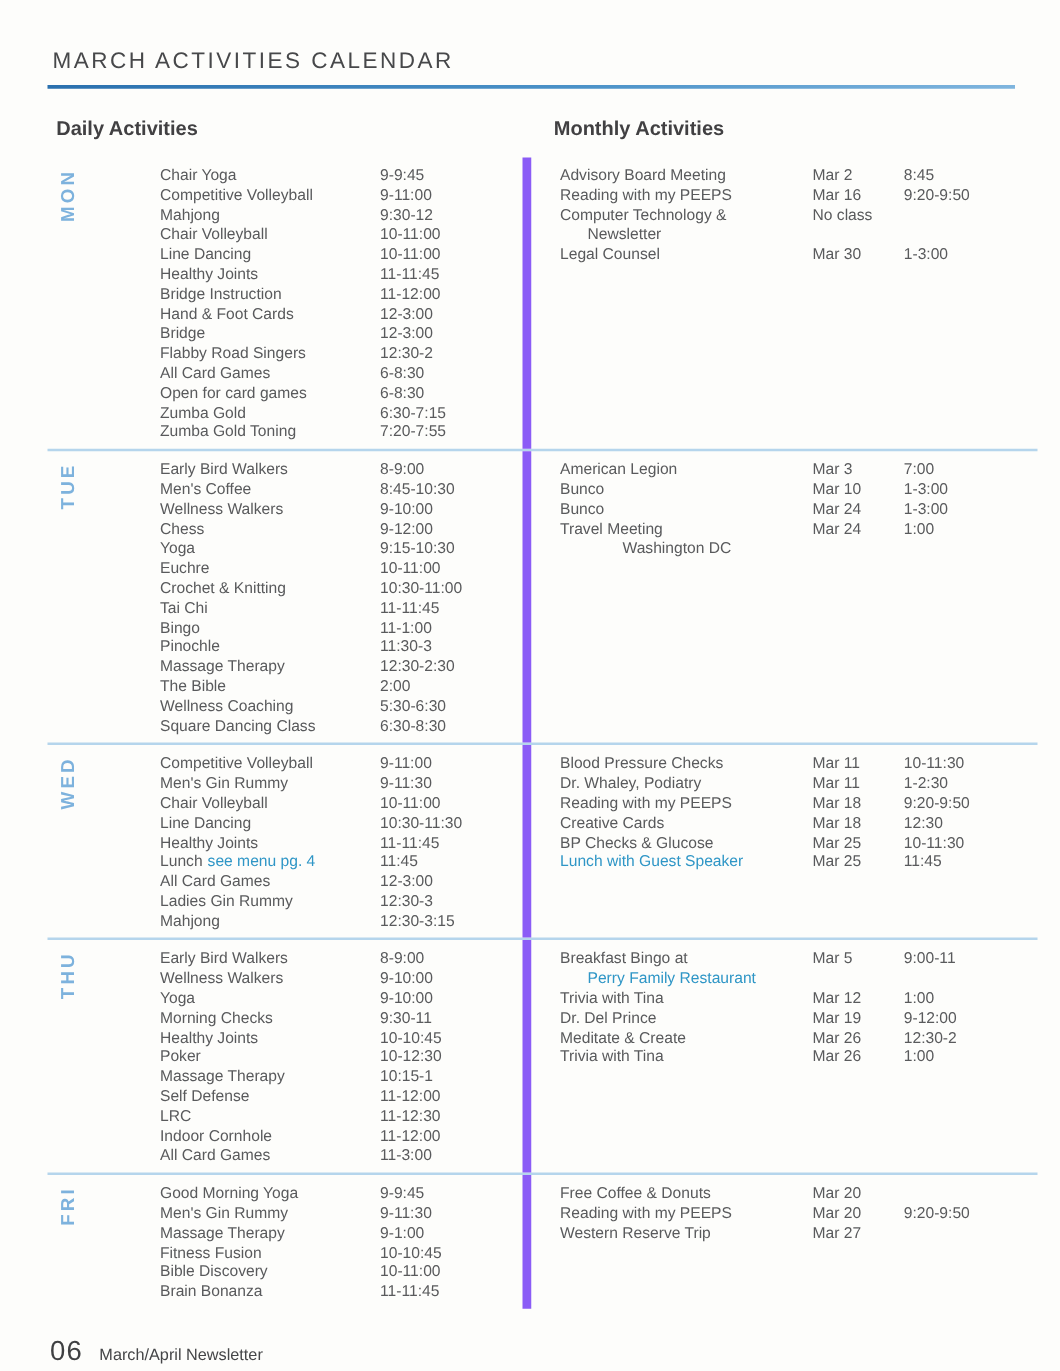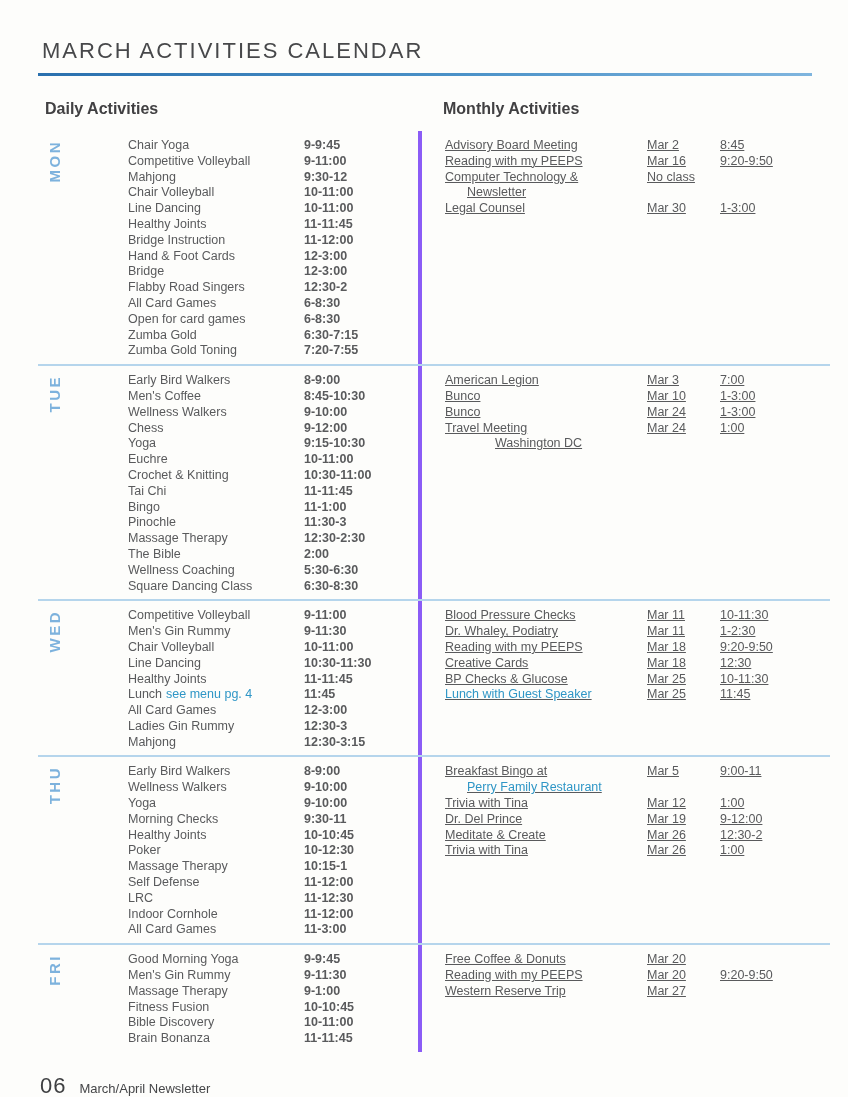--- a/index.html
+++ b/index.html
@@ -5,21 +5,21 @@
   * { margin: 0; padding: 0; box-sizing: border-box; }
   html, body { width: 848px; height: 1097px; overflow: hidden; }
   body {
     background: #fdfdfb;
     font-family: "Liberation Sans", "DejaVu Sans", sans-serif;
     color: #595a5c;
   }
   .page { padding: 26px 18px 0 38px; }
 
   .page-title {
-    font-size: 22px;
+    font-size: 18px;
     font-weight: 500;
     letter-spacing: 2px;
     color: #47484a;
     margin: 12px 0 0 4px;
   }
   .title-rule {
     height: 3px;
     width: 774px;
     margin-top: 9px;
     background: linear-gradient(90deg, #2a70ae, #4b92c8 55%, #7fb5de);
@@ -27,21 +27,21 @@
 
   .col-headers { display: flex; margin-top: 24px; margin-bottom: 13px; }
   .col-header { font-size: 16px; font-weight: 700; color: #414042; }
   .col-header.daily { width: 380px; padding-left: 7px; }
   .col-header.monthly { padding-left: 25px; text-align: right; }
 
   .day-row { display: flex; }
   .day-row + .day-row { border-top: 2px solid #b5d5ec; }
 
   .left-cell { width: 380px; display: flex; padding: 7px 0 5px 0; }
-  .right-cell { flex: 1; border-left: 4px solid #8b5cf6; padding: 7px 0 5px 23px; text-decoration: underline; }
+  .right-cell { flex: 1; border-left: 7px solid #8b5cf6; padding: 7px 0 5px 23px; }
 
   .day-label-col { width: 90px; flex-shrink: 0; padding-left: 8px; padding-top: 2px; }
   .day-label {
     display: inline-block;
     writing-mode: vertical-rl;
     transform: rotate(180deg);
     color: #7db2dd;
     font-weight: 700;
     font-size: 15px;
     letter-spacing: 2.5px;
@@ -49,21 +49,21 @@
 
   .daily-list { flex: 1; }
   .act-row, .mon-row {
     display: flex;
     align-items: flex-start;
     font-size: 12.5px;
     line-height: 15.8px;
     color: #595a5c;
   }
   .act-name { width: 176px; }
-  .act-time { flex: 1; font-weight: bold; }
+  .act-time { flex: 1; }
 
   .mon-name { width: 202px; }
   .mon-date { width: 73px; }
   .mon-time { flex: 1; }
 
   .line2 { padding-left: 22px; }
   .line2.lg { padding-left: 50px; }
   .link { color: #2f96c6; }
   .act-name .link { margin-left: 4px; }
 

